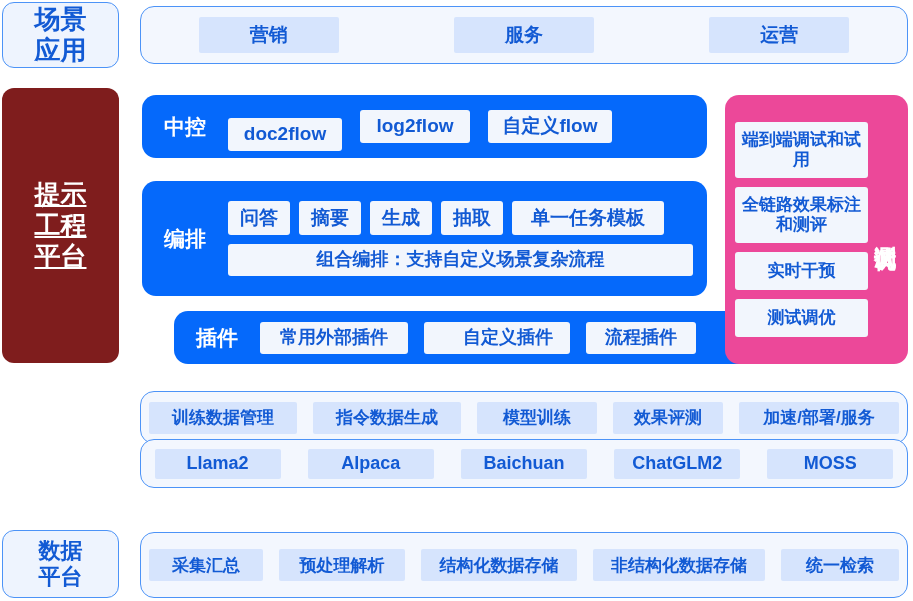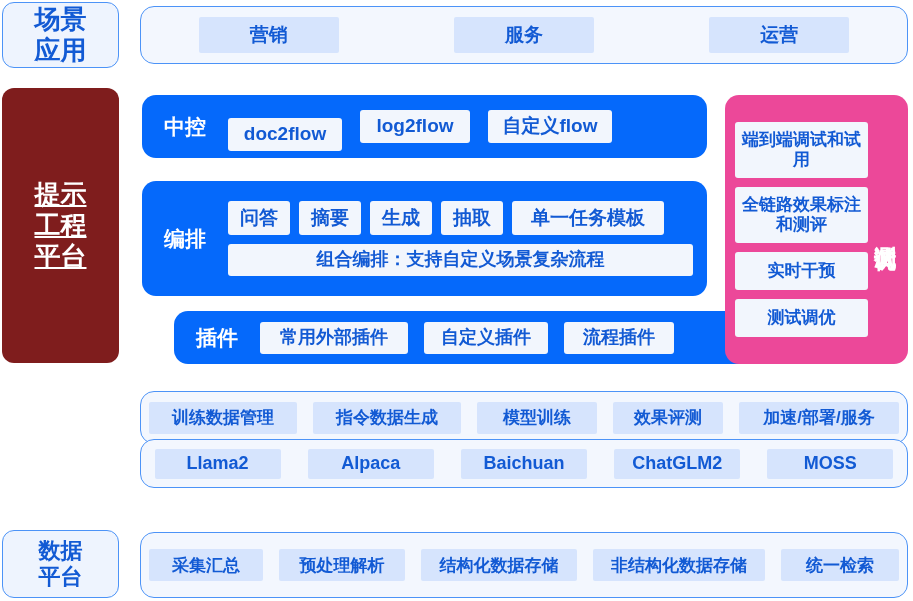--- a/index.html
+++ b/index.html
@@ -134,21 +134,21 @@
 
   #bp-inner { flex: 1; display: flex; flex-direction: column; justify-content: center; gap: 9px; padding-right: 14px; }
   #bp-top { display: flex; gap: 9px; }
   #bp-top .pill-white { height: 34px; font-size: 19px; }
   .bp-w-small { width: 62px; text-align: right; }
   .bp-w-wide  { width: 152px; }
   #bp-bottom .pill-white { height: 32px; font-size: 18px; width: 100%; }
 
   #cj-band .pill-white { height: 32px; font-size: 18px; margin-right: 16px; }
   #cj-pill-1 { width: 148px; }
-  #cj-pill-2 { width: 124px; }
+  #cj-pill-2 { width: 124px; padding-left: 22px; }
   #cj-pill-3 { width: 110px; }
 
   
   #test-panel {
     left: 725px; top: 95px; width: 183px; height: 269px;
     background: #ec4899; border-radius: 14px;
     display: flex; flex-direction: row; align-items: center;
     padding: 8px 6px 8px 10px;
   }
   #test-items { display: flex; flex-direction: column; gap: 9px; flex: 1; }

